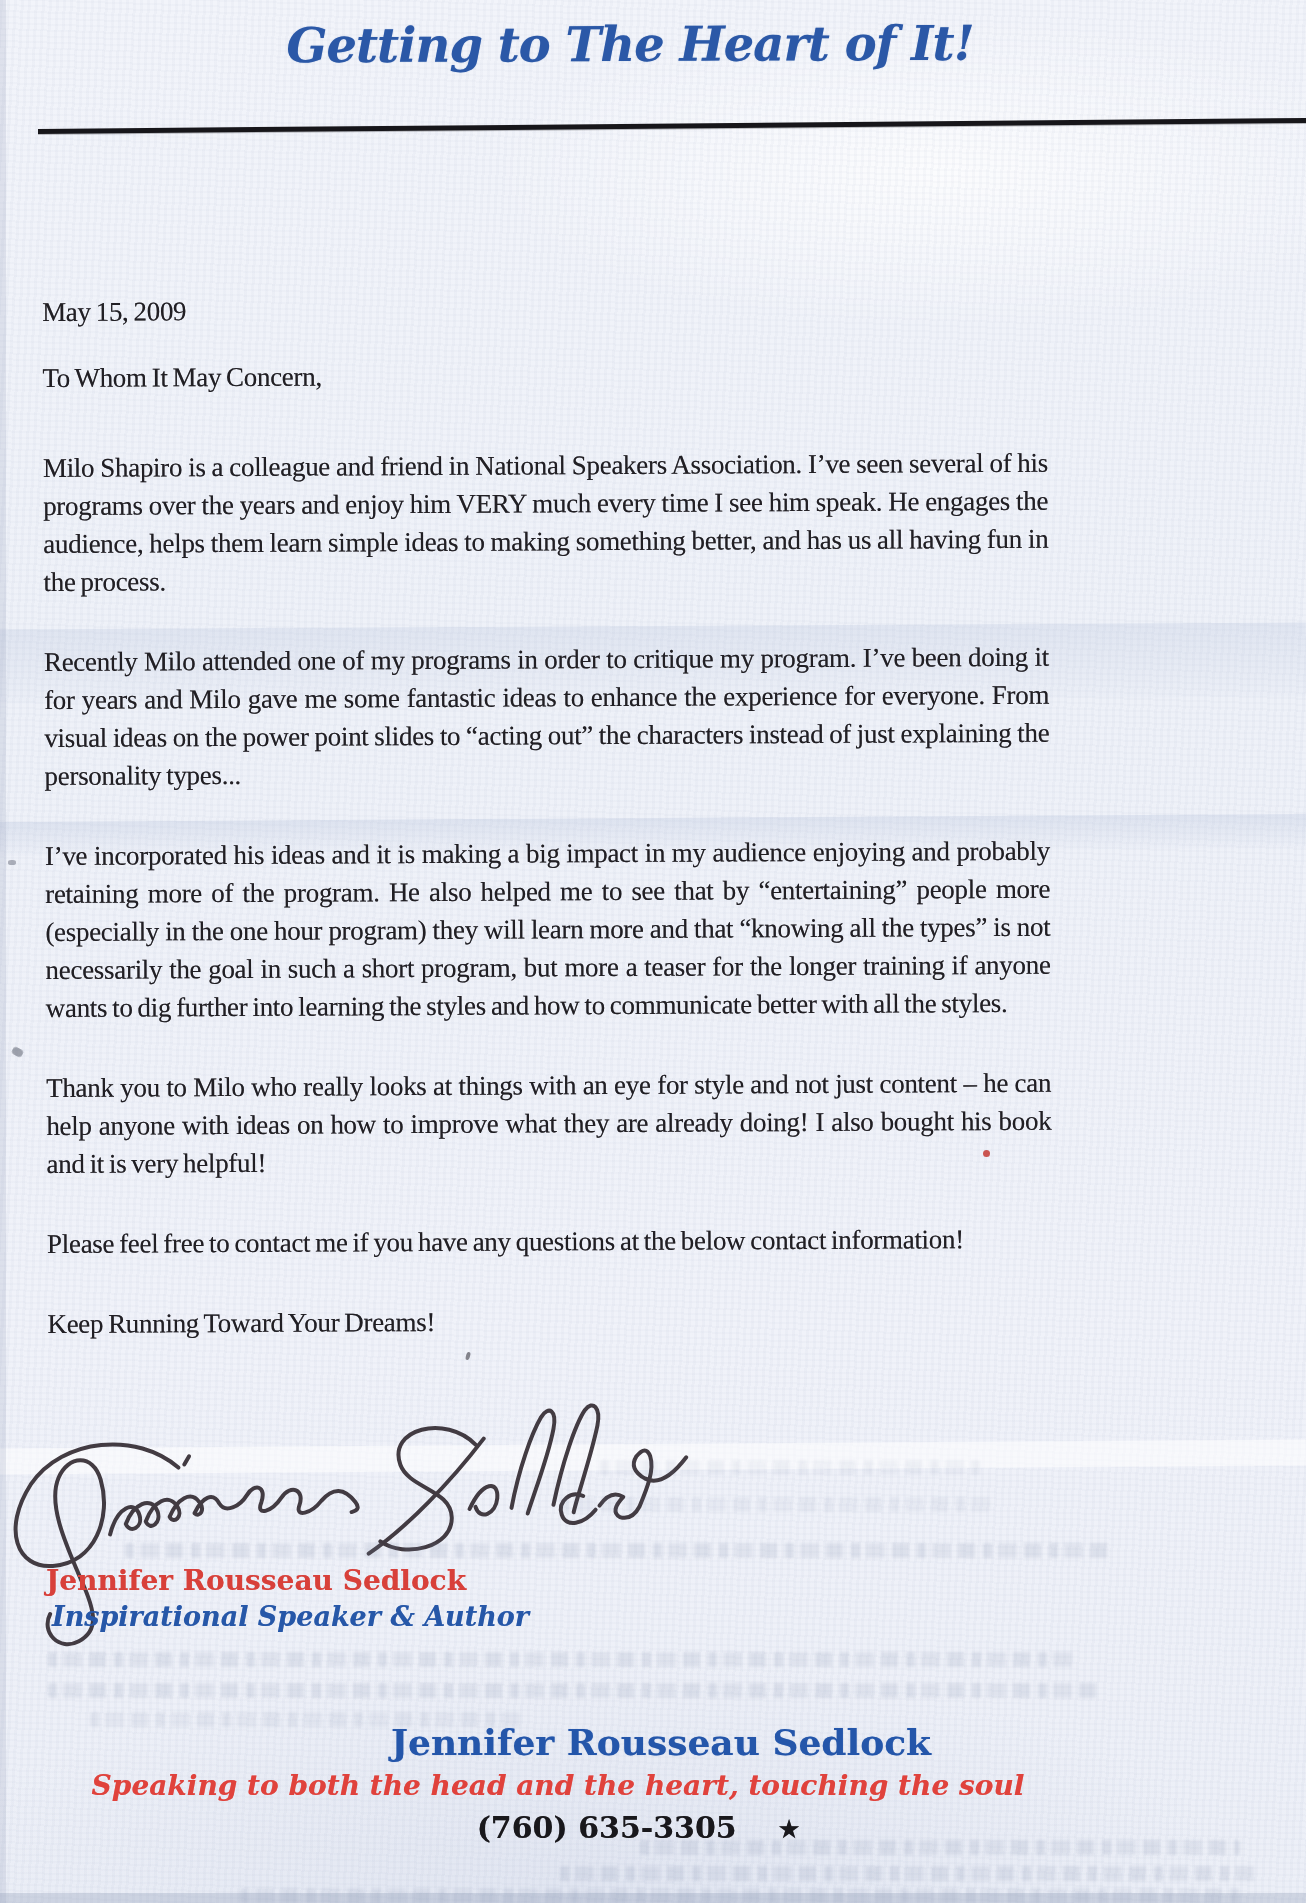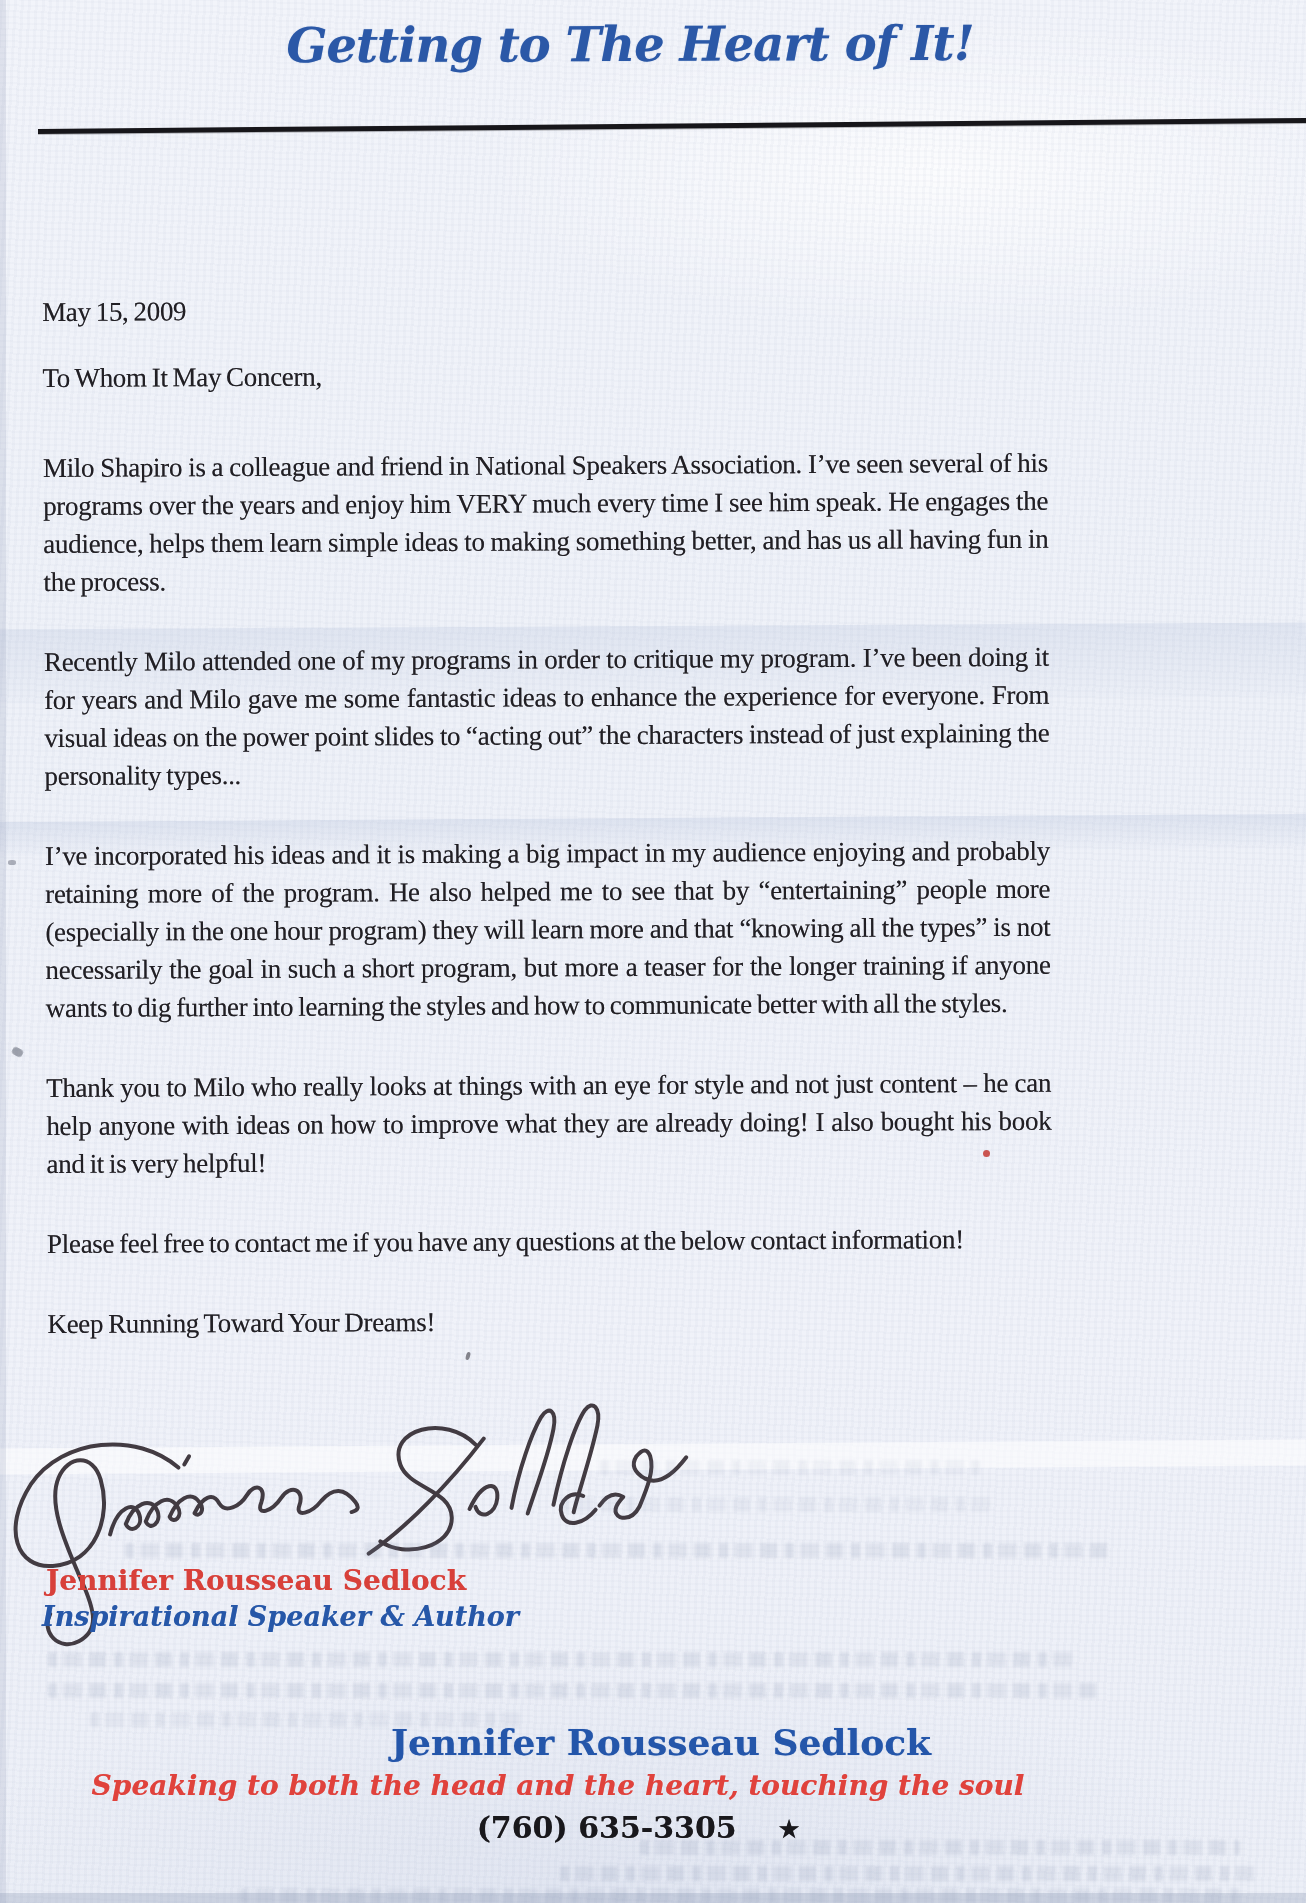--- a/index.html
+++ b/index.html
@@ -54,21 +54,21 @@
   .signature{position:absolute;top:1408px;left:0;width:710px;height:240px;pointer-events:none;}
   .signature svg{display:block;width:100%;height:100%;transform:rotate(-1.5deg);}
   
   .signer-name{
     position:absolute;top:1564px;left:46px;
     font-family:"DejaVu Serif","Liberation Serif",serif;
     font-weight:bold;font-size:28px;color:#d8403a;
     text-shadow:0 0 .6px rgba(216,64,58,.5);
   }
   .signer-title{
-    position:absolute;top:1601px;left:42px;
+    position:absolute;top:1601px;left:52px;
     font-family:"DejaVu Serif","Liberation Serif",serif;
     font-weight:bold;font-style:italic;font-size:27px;color:#2657a8;
     text-shadow:0 0 .6px rgba(38,87,168,.5);
   }
   
   .footer{position:absolute;top:1722px;left:0;width:100%;text-align:center;}
   .footer-name{
     font-family:"DejaVu Serif","Liberation Serif",serif;
     font-weight:bold;font-size:36px;line-height:1.15;color:#2456aa;
     transform:translateX(8px);

